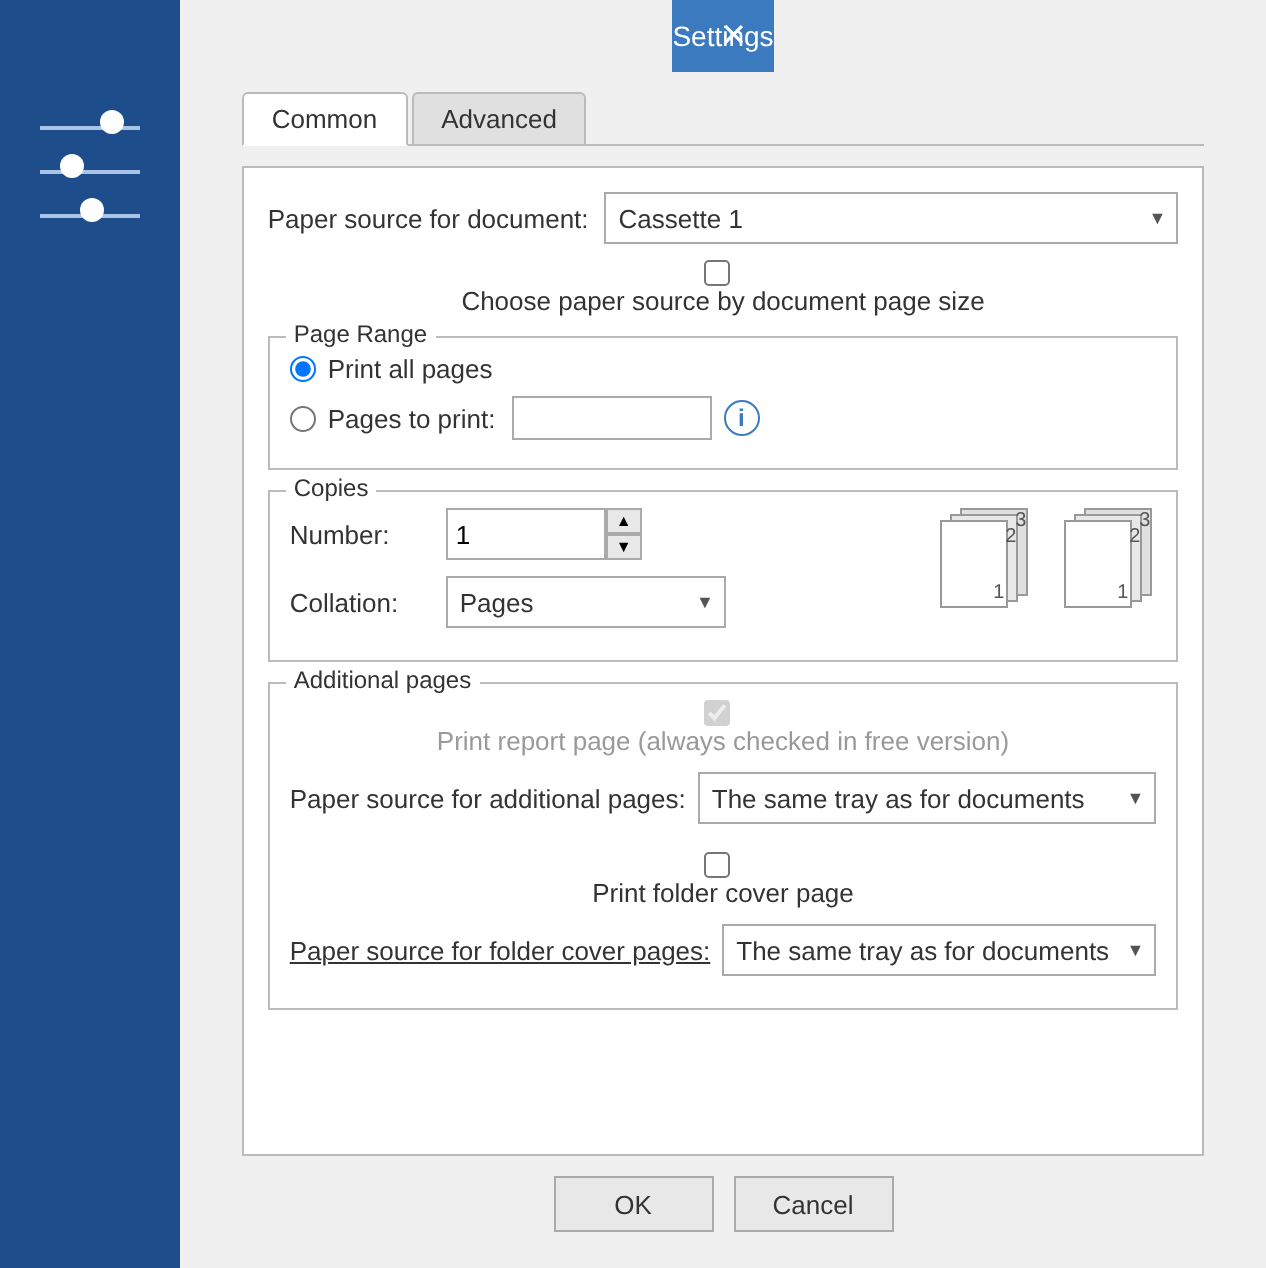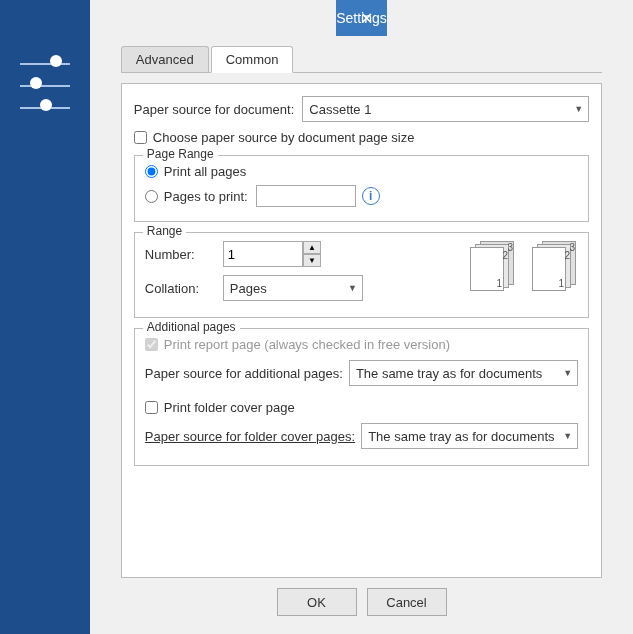--- a/index.html
+++ b/index.html
@@ -174,20 +174,21 @@
       cursor: pointer;
       appearance: none;
       -webkit-appearance: none;
       color: #333;
     }
 
     .checkbox-row {
       display: flex;
       align-items: center;
       margin-bottom: 6px;
+      flex-direction: column;
     }
 
     .checkbox-row input[type="checkbox"] {
       margin-right: 6px;
       cursor: pointer;
     }
 
     .checkbox-label {
       font-size: 13px;
       color: #333;
@@ -353,22 +354,22 @@
   <div class="right-panel">
 
     <div class="title-bar">
       <span class="title-bar-text">Settings</span>
       <div class="close-btn">✕</div>
     </div>
 
     <div class="dialog-content">
 
       <div class="tabs">
+        <div class="tab active">Common</div>
         <div class="tab">Advanced</div>
-        <div class="tab active">Common</div>
       </div>
 
       <div class="settings-panel">
 
         <div class="paper-source-row">
           <span class="form-label">Paper source for document:</span>
           <div class="select-wrapper" style="flex:1;">
             <select style="width:100%;">
               <option>Cassette 1</option>
               <option>Cassette 2</option>
@@ -390,21 +391,21 @@
           </div>
           <div class="radio-row" style="align-items:center;">
             <input type="radio" name="page_range" id="pages-to-print" style="">
             <label class="radio-label" for="pages-to-print" style="margin-right:8px;">Pages to print:</label>
             <input type="text" style="width: 100px; height: 22px; border: 1px solid rgb(170, 170, 170); font-size: 13px;">
             <span class="info-icon">i</span>
           </div>
         </div>
 
         <div class="group-box">
-          <span class="group-box-title">Range</span>
+          <span class="group-box-title">Copies</span>
           <div style="display:flex; align-items:flex-start; justify-content:space-between;">
             <div>
               <div class="form-row">
                 <span class="form-label" style="width:70px;">Number:</span>
                 <div class="number-input-wrapper">
                   <input type="text" class="number-input" value="1" style="">
                   <div class="spinner-btns">
                     <div class="spinner-btn">▲</div>
                     <div class="spinner-btn">▼</div>
                   </div>

